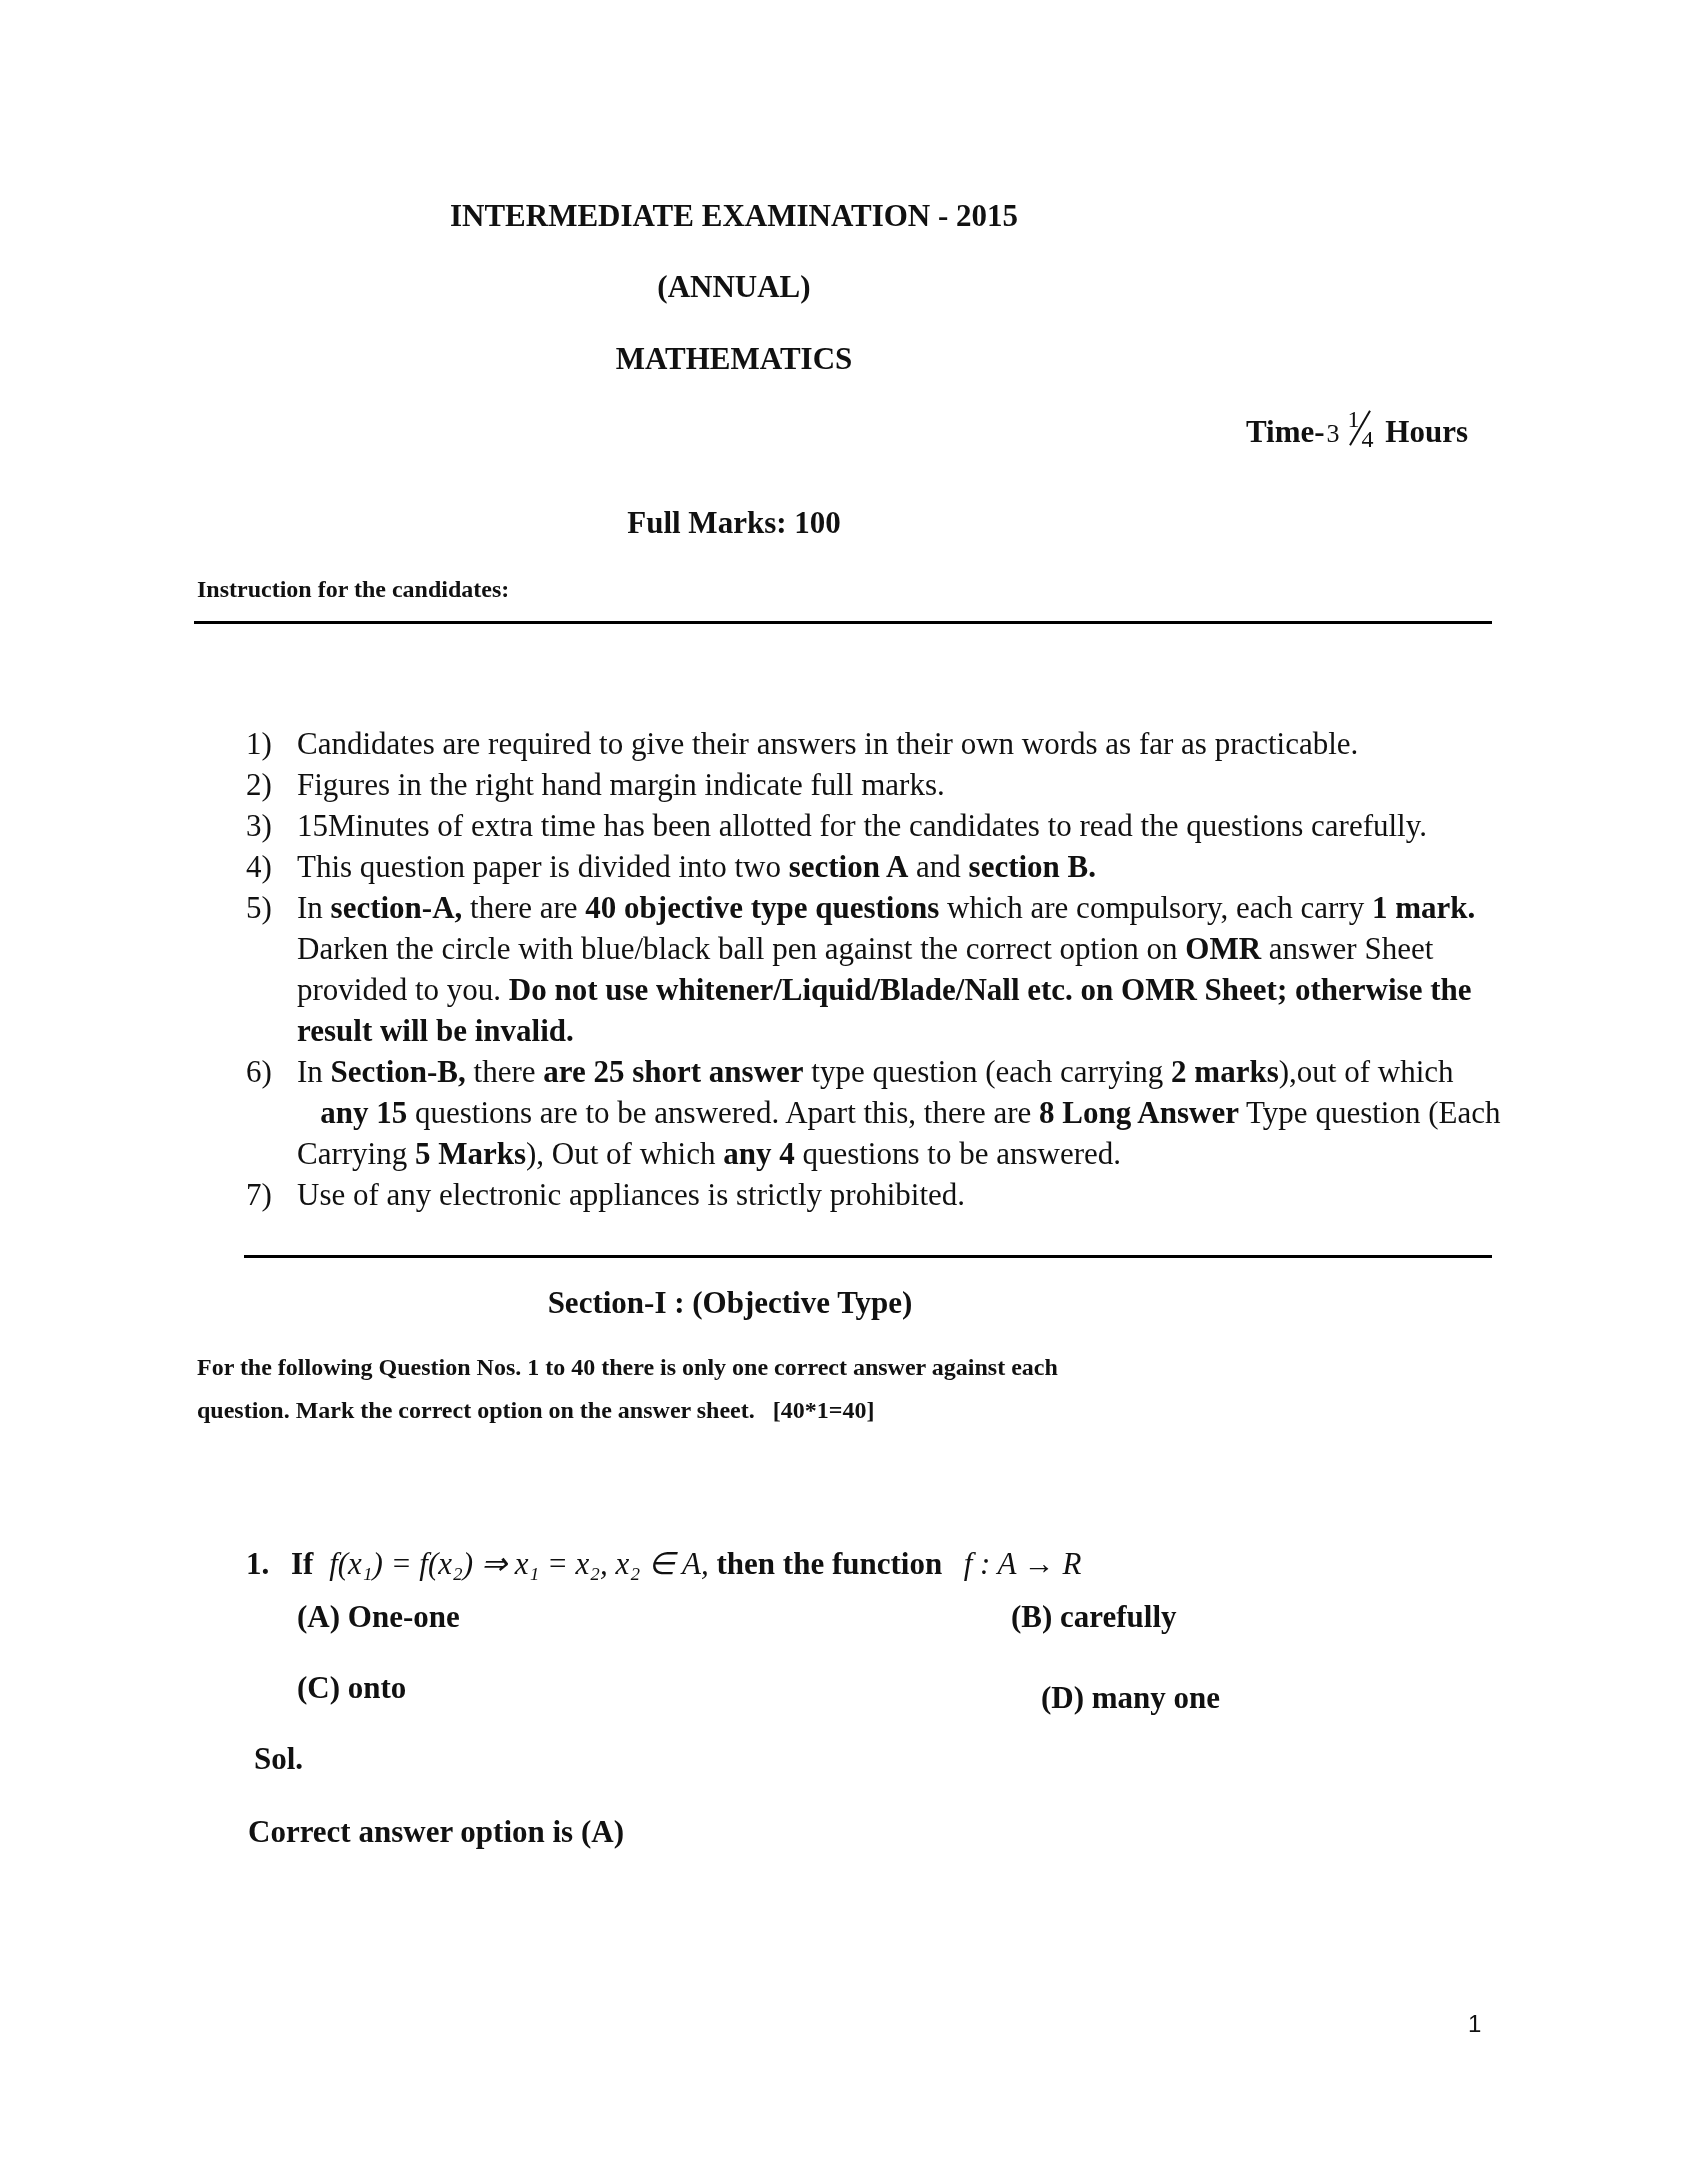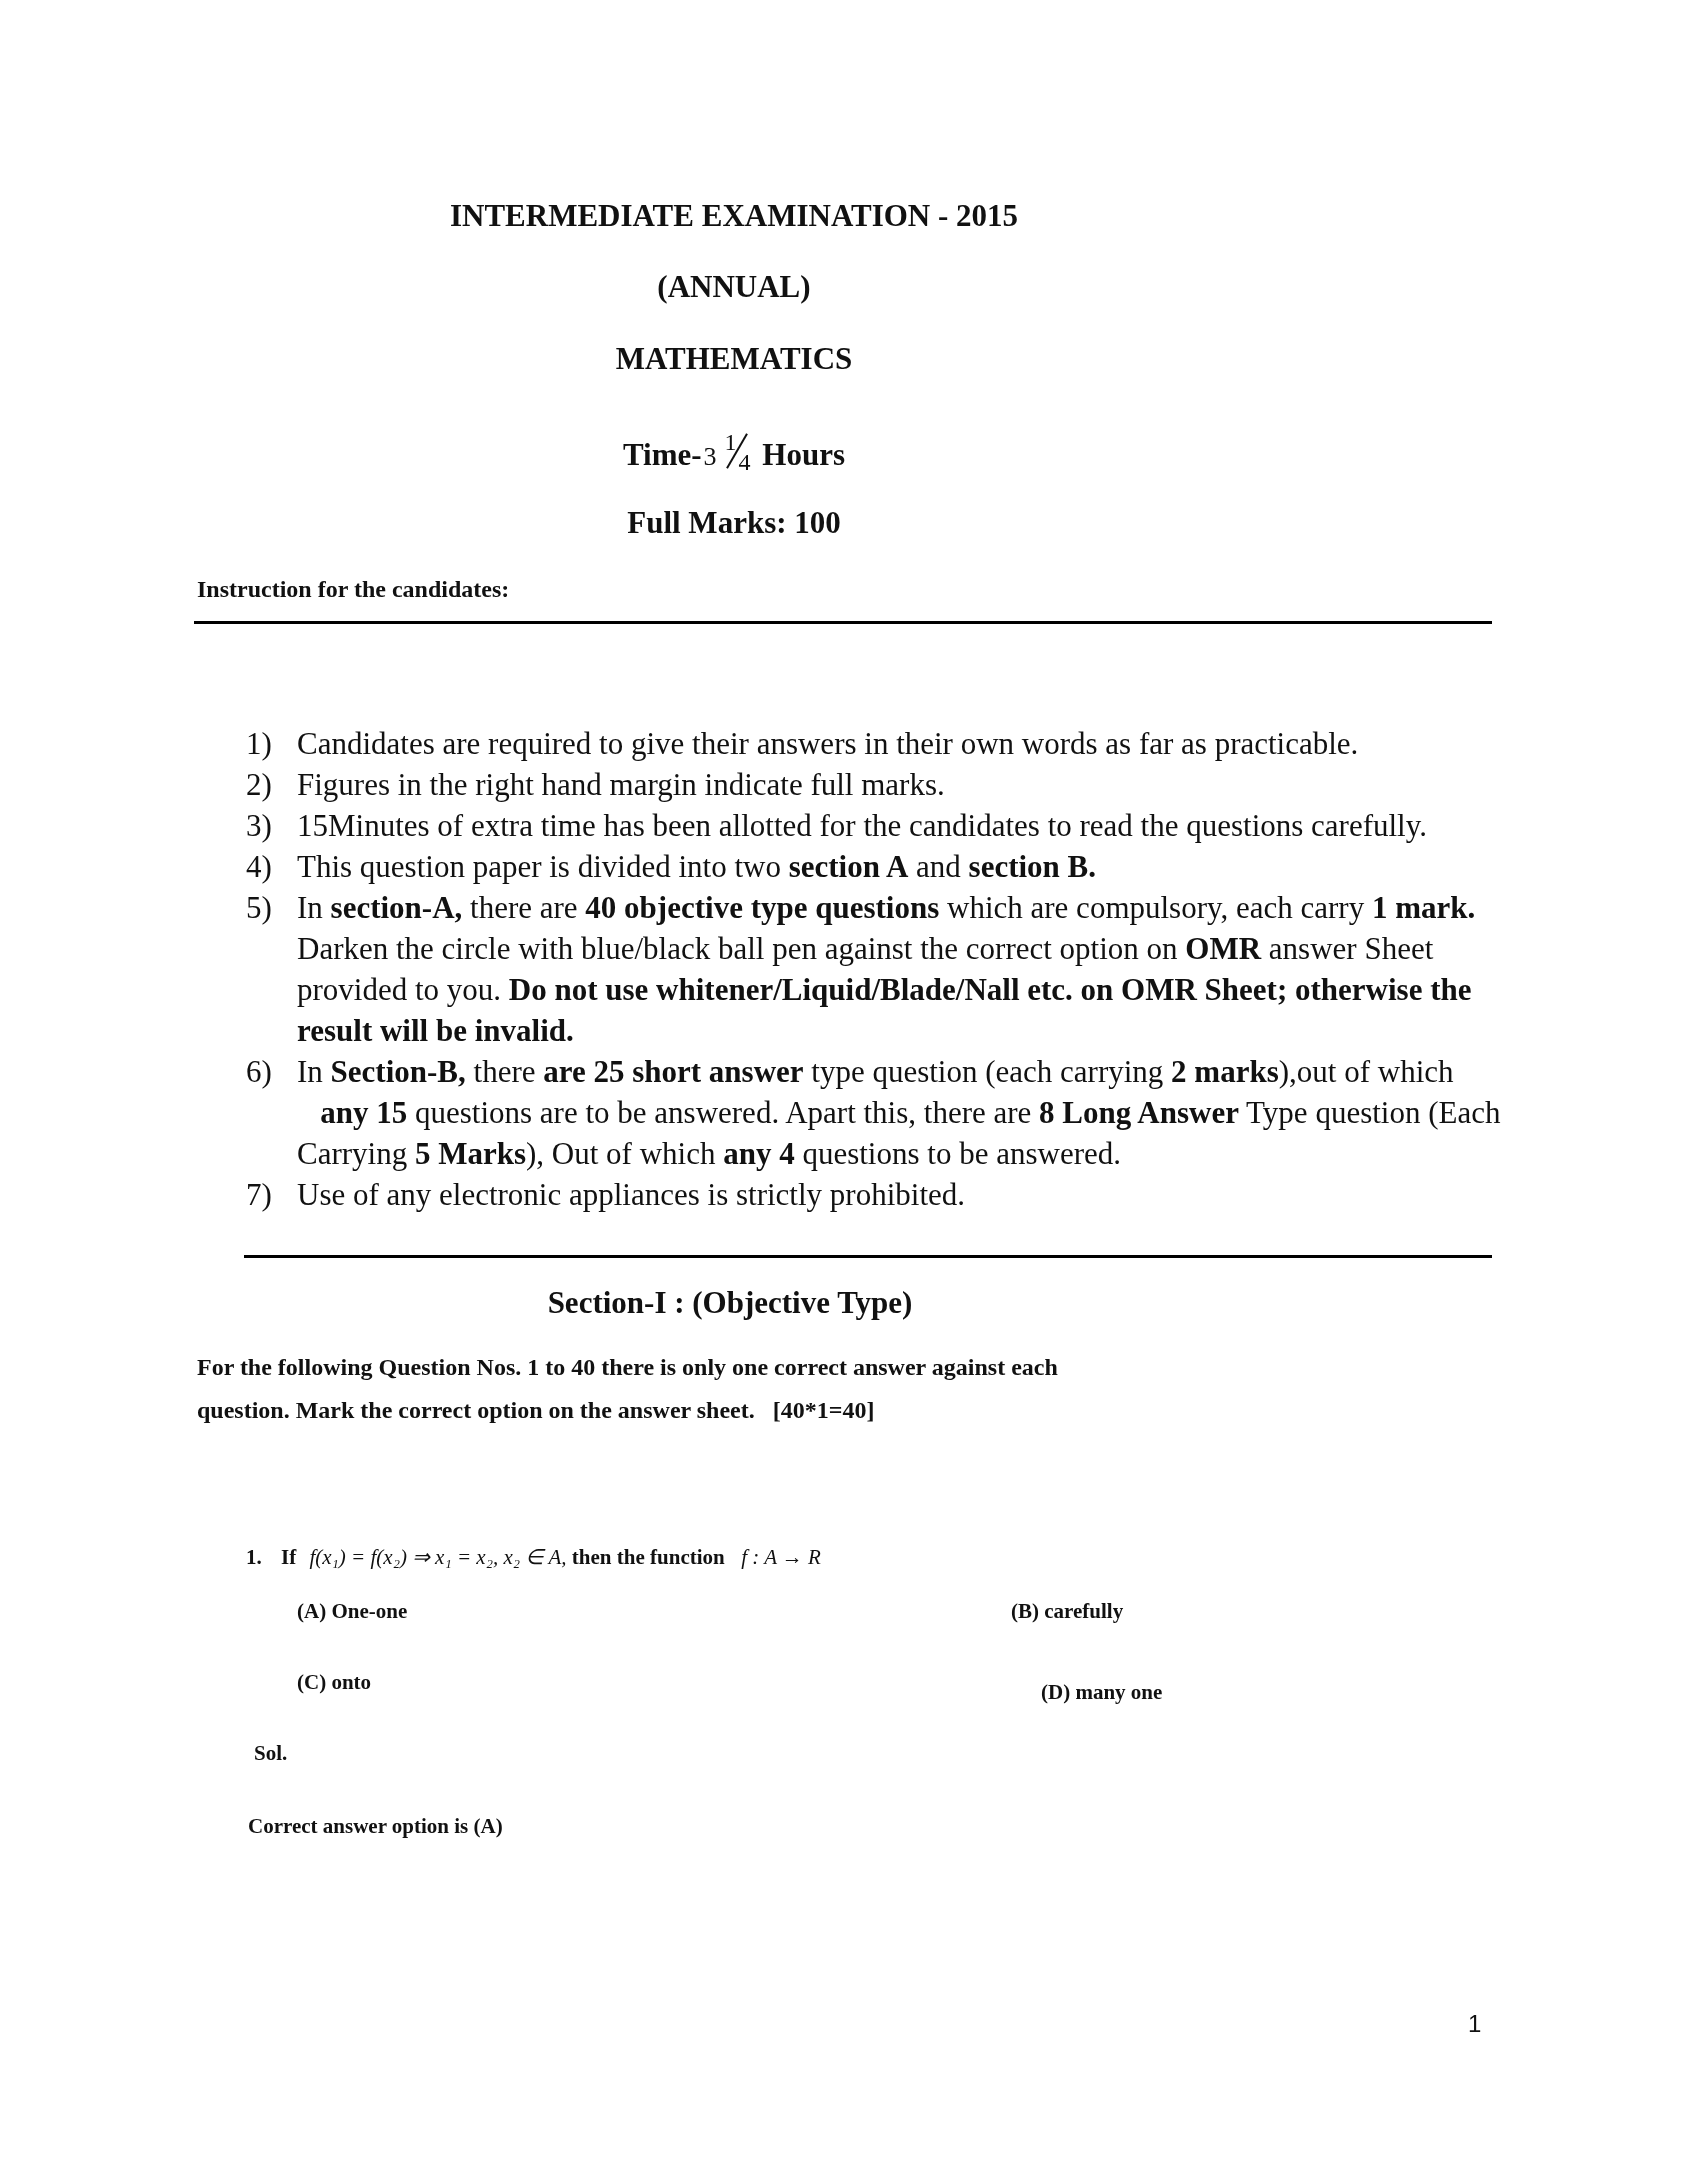--- a/index.html
+++ b/index.html
@@ -69,33 +69,33 @@
     .frac .d { position: absolute; left: 18px; top: 12px; }
     .frac .s {
       position: absolute;
       left: 15px; top: -6px;
       width: 2px; height: 40px;
       background: #111;
       transform: rotate(30deg);
     }
     .time-three { font-weight: normal; font-size: 26px; margin: 0 4px 0 2px; }
     .math { font-family: "Liberation Serif", serif; font-style: italic; font-weight: normal; }
-    .q-text { font-size: 21px; white-space: nowrap; }
+    .q-text { font-size: 31px; white-space: nowrap; }
     .page-num {
       font-family: "Liberation Sans", "DejaVu Sans", sans-serif;
       font-size: 24px;
     }
   </style>
 </head>
 <body>
 
 <div class="center-line" style="top:198px;">INTERMEDIATE EXAMINATION - 2015</div>
 <div class="center-line" style="top:269px;">(ANNUAL)</div>
 <div class="center-line" style="top:341px;">MATHEMATICS</div>
-<div class="center-line" style="top:437px;">
+<div class="center-line" style="top:414px;text-align:right;">
   <span>Time-</span><span class="time-three">3</span><span class="frac"><span class="n">1</span><span class="s"></span><span class="d">4</span></span>
   <span>Hours</span>
 </div>
 <div class="center-line" style="top:505px;">Full Marks: 100</div>
 
 <div class="abs heading" style="left:197px; top:576px;">Instruction for the candidates:</div>
 <div class="rule" style="left:194px; top:621px; width:1298px;"></div>
 
 <ol class="ilist">
   <li><span class="num">1)</span><span>Candidates are required to give their answers in their own words as far as practicable.</span></li>

